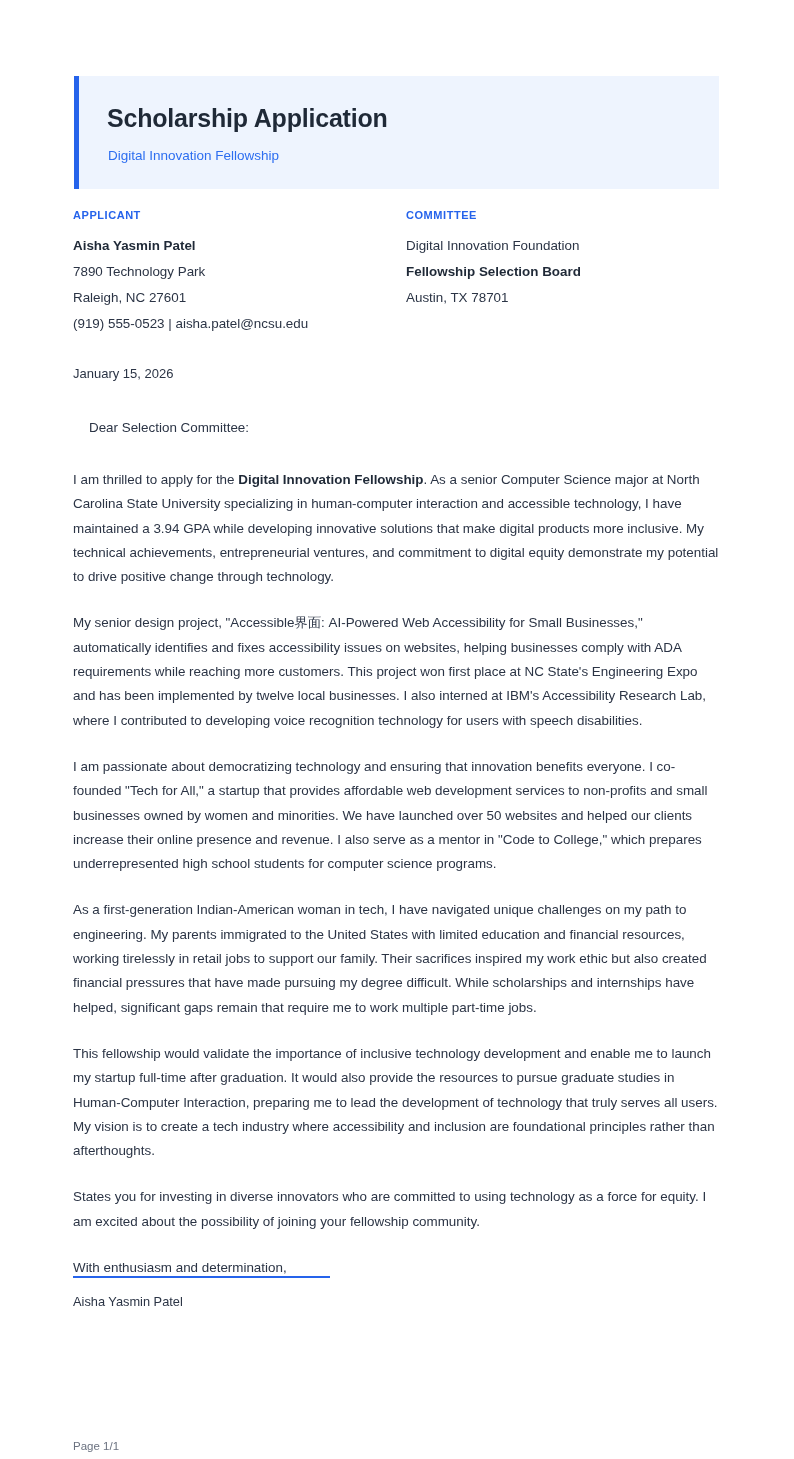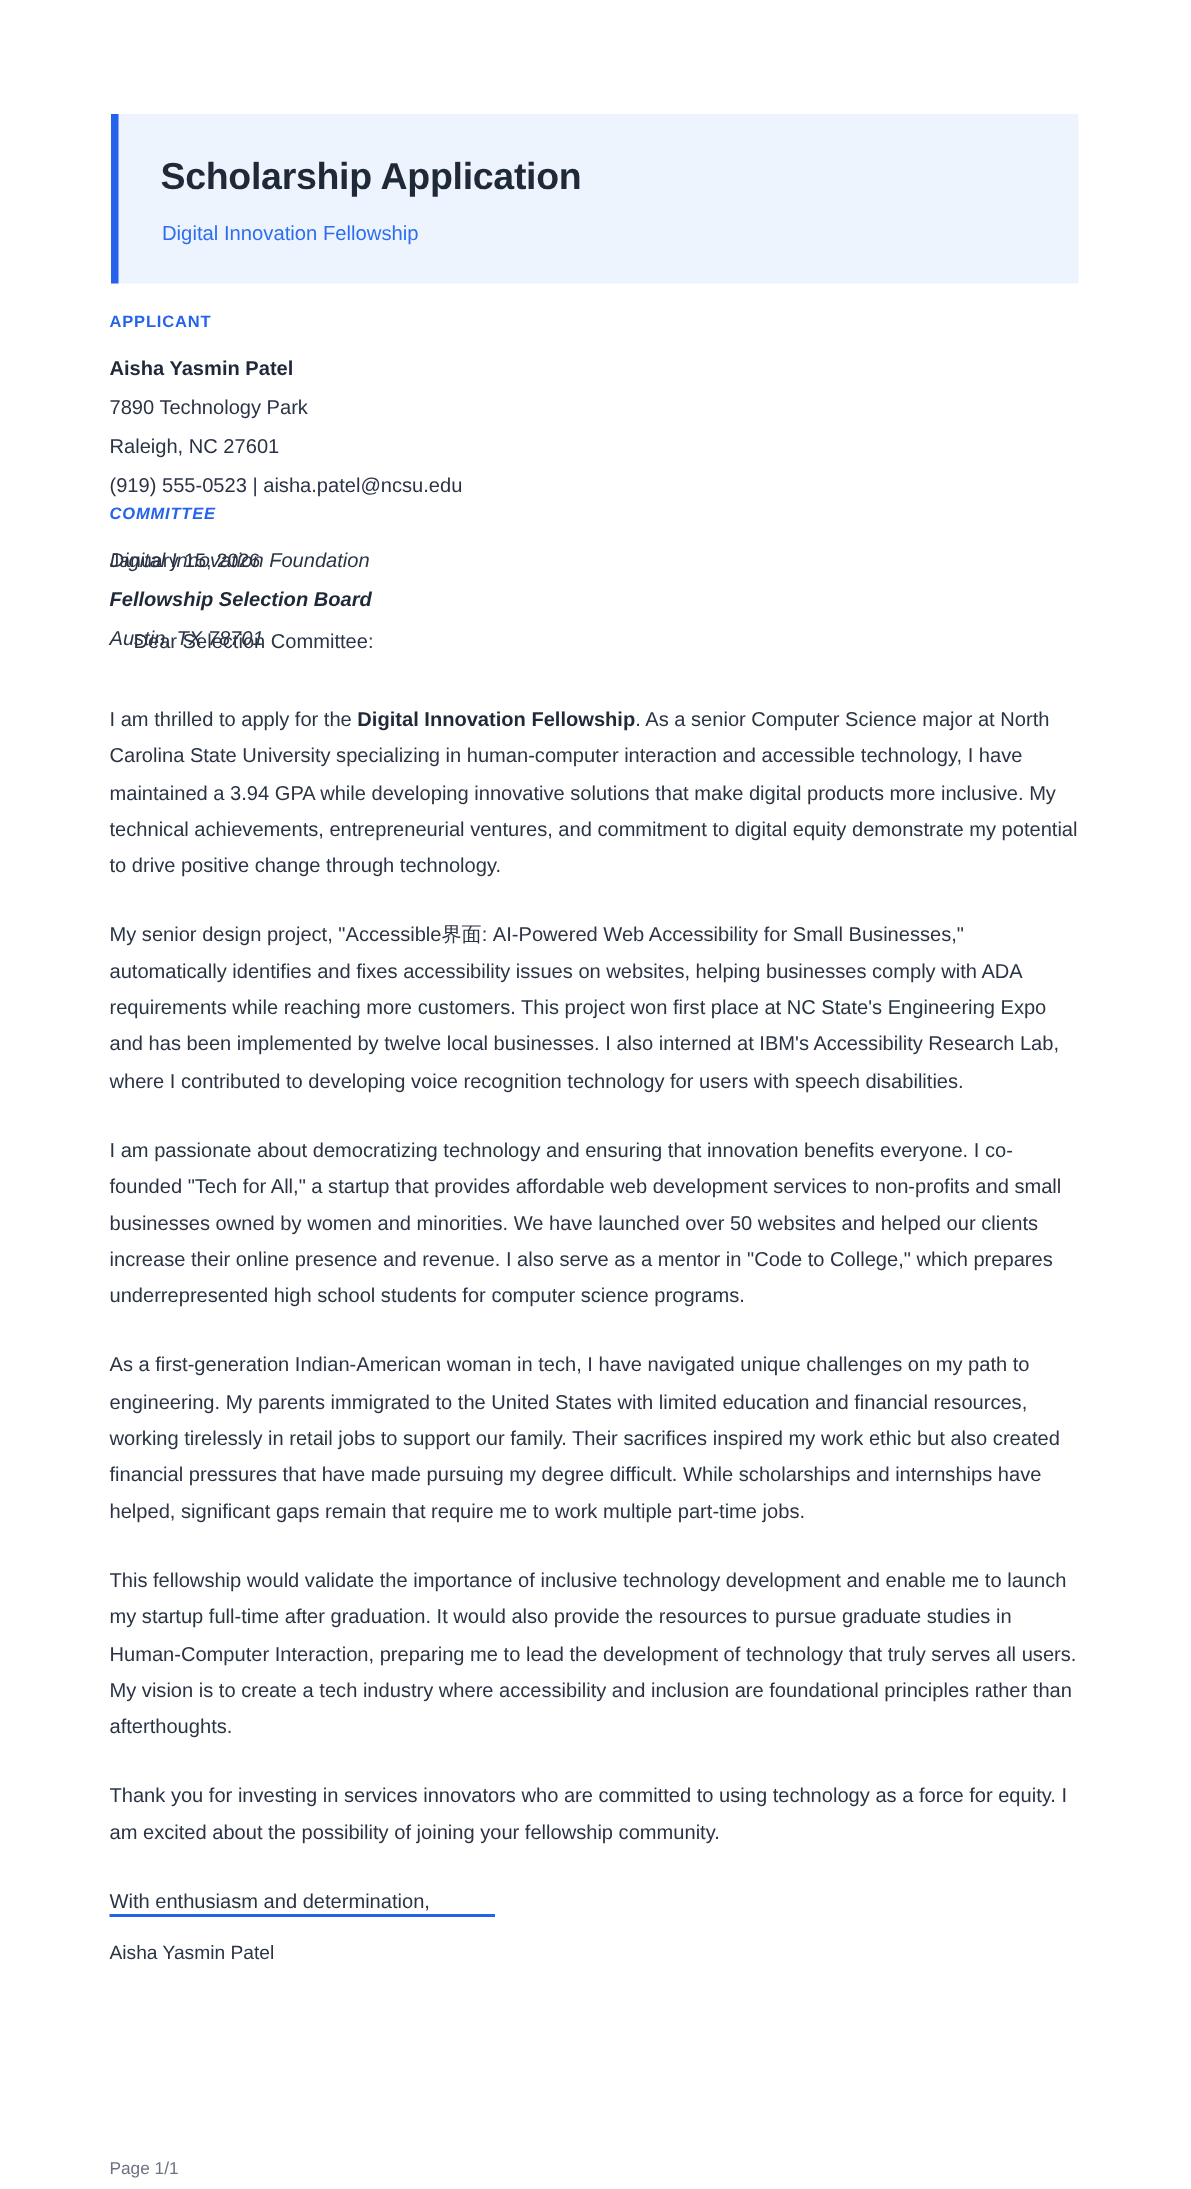--- a/index.html
+++ b/index.html
@@ -57,29 +57,27 @@
   }
 
   
   .address-row {
     position: absolute;
     left: 73px;
     top: 209px;
     width: 646px;
     display: flex;
     gap: 0;
-    flex-direction: column;
   }
   .address-col {
     width: 333px;
     box-sizing: border-box;
   }
   .address-col.right {
     width: 313px;
-    font-style: italic;
   }
   .col-label {
     font-size: 11px;
     font-weight: bold;
     letter-spacing: 0.55px;
     color: #2563eb;
     margin: 0 0 12px 0;
     line-height: 1.1;
   }
   .addr-line {
@@ -197,21 +195,21 @@
   <div class="letter">
     <p class="date-line">January 15, 2026</p>
     <p class="salutation">Dear Selection Committee:</p>
 
     <p class="para"><span>I am thrilled to apply for the </span><b>Digital Innovation Fellowship</b><span>. As a senior Computer Science major at North Carolina State University specializing in human-computer interaction and accessible technology, I have maintained a 3.94 GPA while developing innovative solutions that make digital products more inclusive. My technical achievements, entrepreneurial ventures, and commitment to digital equity demonstrate my potential to drive positive change through technology.</span></p>
 
     <p class="para">My senior design project, "Accessible界面: AI-Powered Web Accessibility for Small Businesses," automatically identifies and fixes accessibility issues on websites, helping businesses comply with ADA requirements while reaching more customers. This project won first place at NC State's Engineering Expo and has been implemented by twelve local businesses. I also interned at IBM's Accessibility Research Lab, where I contributed to developing voice recognition technology for users with speech disabilities.</p>
     <p class="para">I am passionate about democratizing technology and ensuring that innovation benefits everyone. I co-founded "Tech for All," a startup that provides affordable web development services to non-profits and small businesses owned by women and minorities. We have launched over 50 websites and helped our clients increase their online presence and revenue. I also serve as a mentor in "Code to College," which prepares underrepresented high school students for computer science programs.</p>
     <p class="para">As a first-generation Indian-American woman in tech, I have navigated unique challenges on my path to engineering. My parents immigrated to the United States with limited education and financial resources, working tirelessly in retail jobs to support our family. Their sacrifices inspired my work ethic but also created financial pressures that have made pursuing my degree difficult. While scholarships and internships have helped, significant gaps remain that require me to work multiple part-time jobs.</p>
     <p class="para">This fellowship would validate the importance of inclusive technology development and enable me to launch my startup full-time after graduation. It would also provide the resources to pursue graduate studies in Human-Computer Interaction, preparing me to lead the development of technology that truly serves all users. My vision is to create a tech industry where accessibility and inclusion are foundational principles rather than afterthoughts.</p>
-    <p class="para">Thank you for investing in services innovators who are committed to using technology as a force for equity. I am excited about the possibility of joining your fellowship community.</p>
+    <p class="para">States you for investing in diverse innovators who are committed to using technology as a force for equity. I am excited about the possibility of joining your fellowship community.</p>
 
     <p class="closing">With enthusiasm and determination,</p>
   </div>
 
   <div class="signature-block">
     <div class="sig-line"></div>
     <p class="sig-name">Aisha Yasmin Patel</p>
   </div>
 
   <div class="page-footer">

